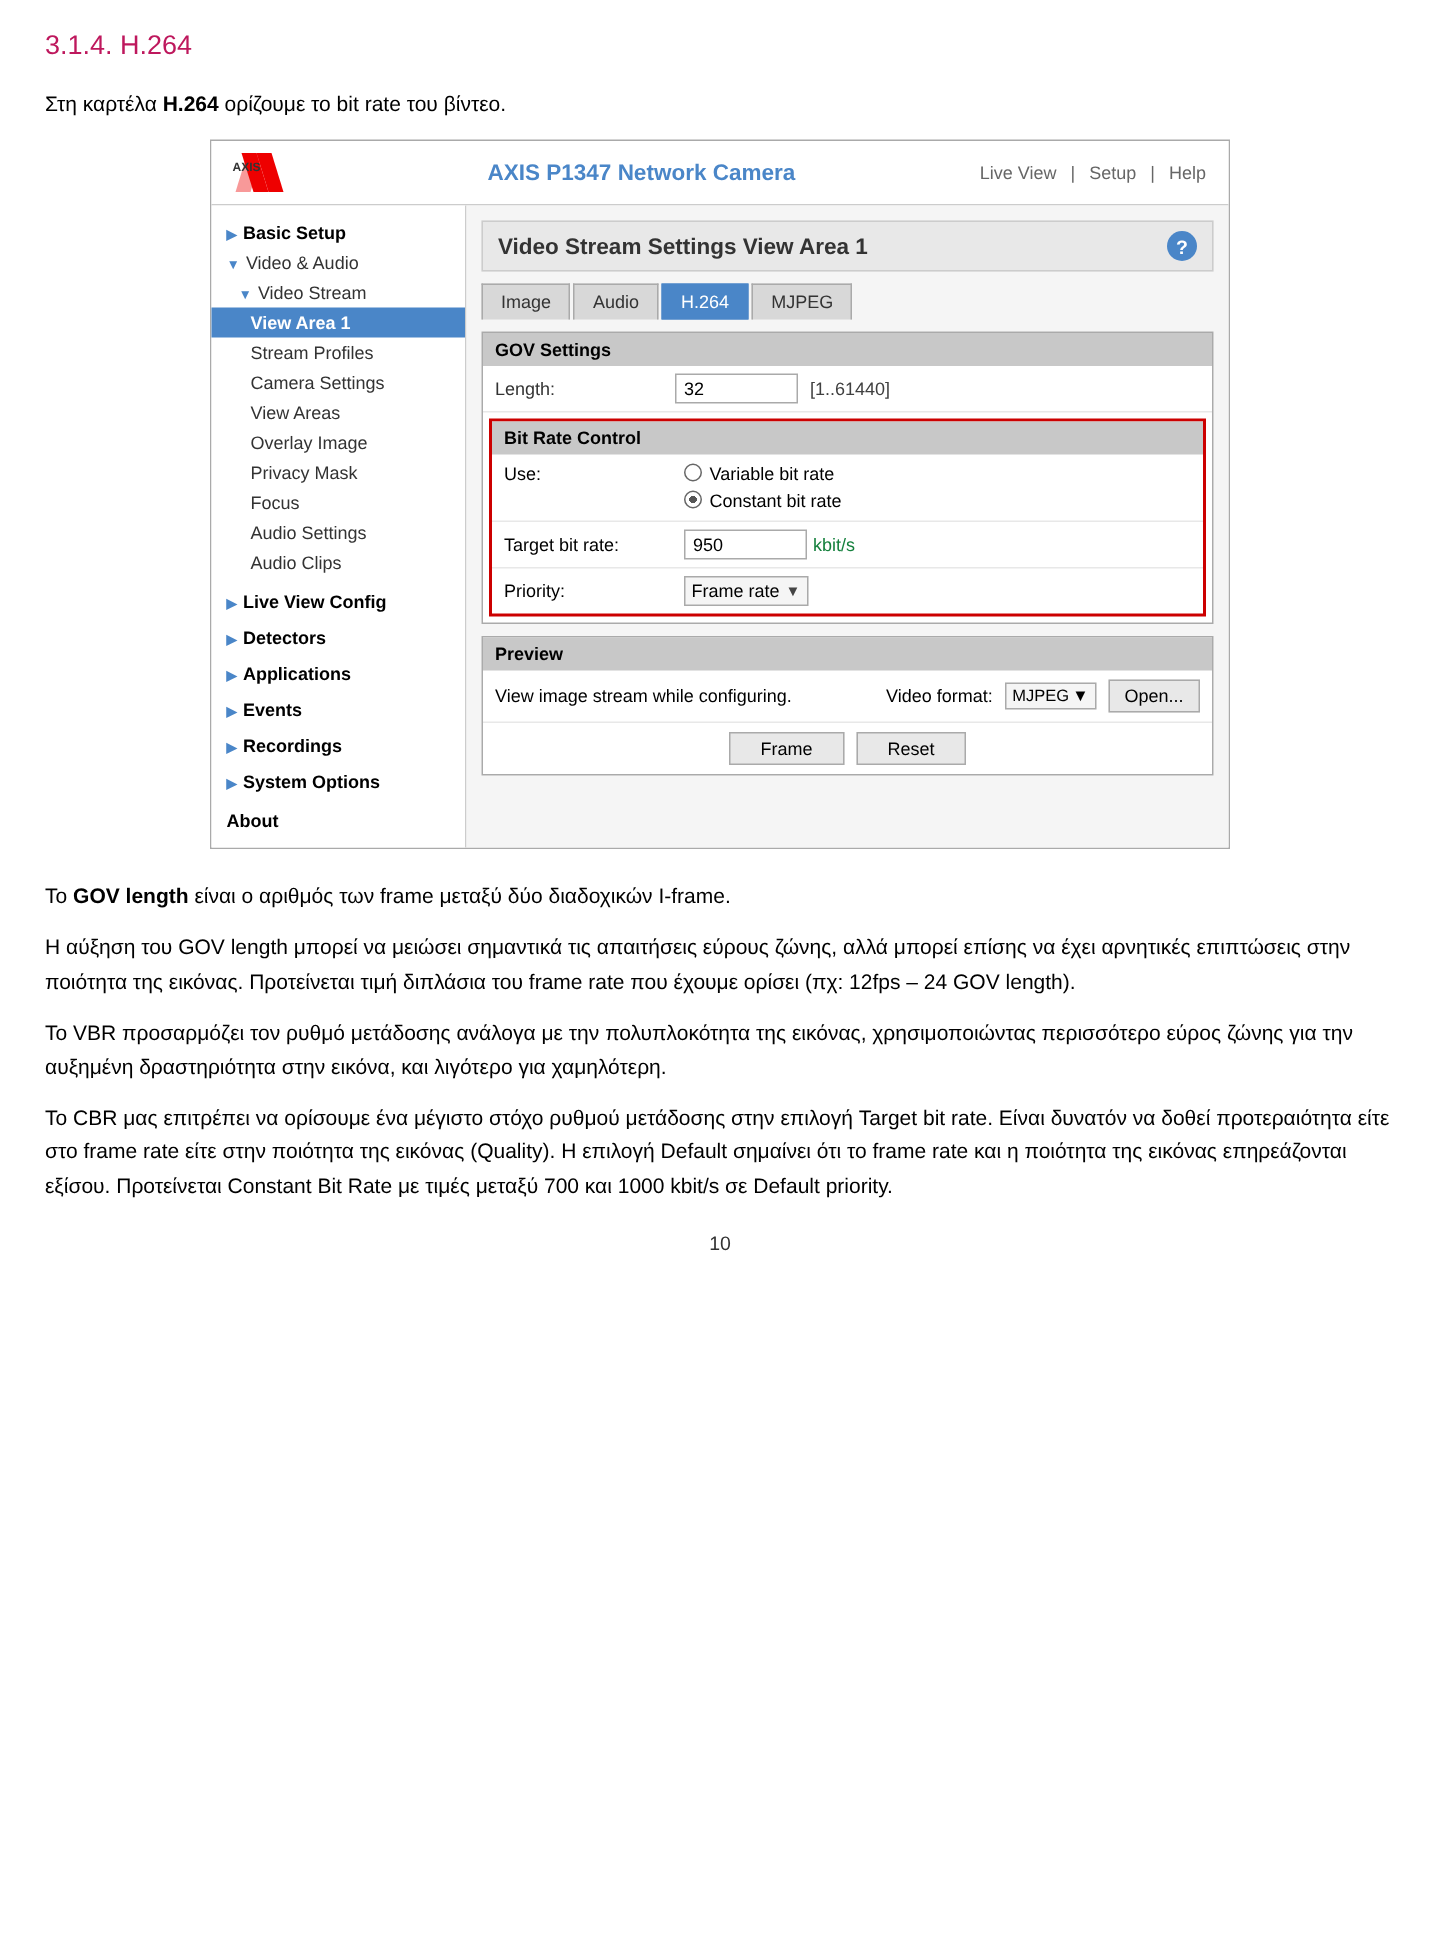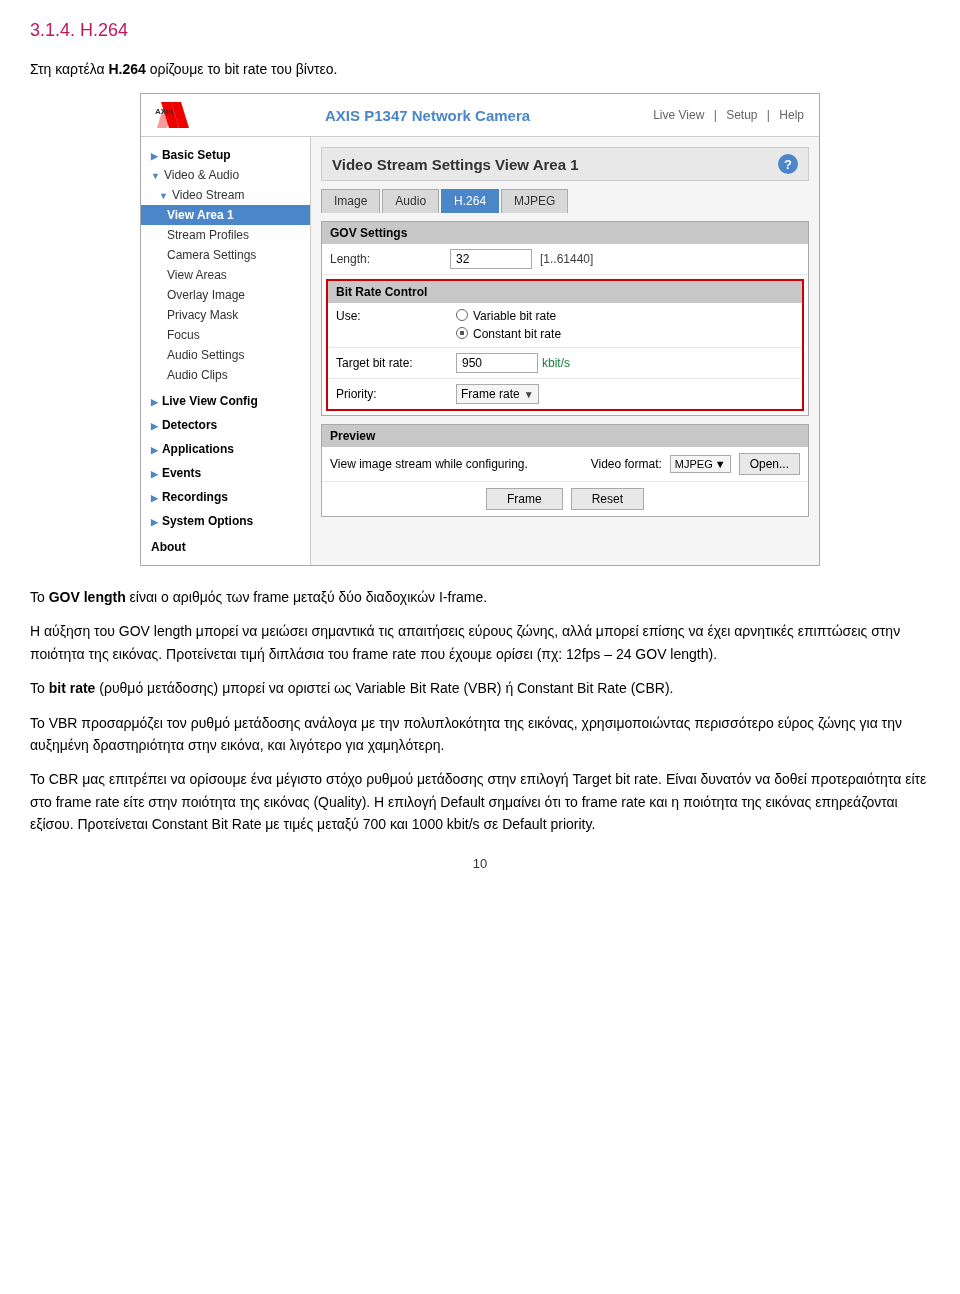--- a/index.html
+++ b/index.html
@@ -454,23 +454,20 @@
 </div>
 
 <div class="body-text">
   <p>
     Το <strong>GOV length</strong> είναι ο αριθμός των frame μεταξύ δύο διαδοχικών I-frame.
   </p>
   <p>
     Η αύξηση του GOV length μπορεί να μειώσει σημαντικά τις απαιτήσεις εύρους ζώνης, αλλά μπορεί επίσης να έχει αρνητικές επιπτώσεις στην ποιότητα της εικόνας. Προτείνεται τιμή διπλάσια του frame rate που έχουμε ορίσει (πχ: 12fps – 24 GOV length).
   </p>
   <p>
-    Το <strong>bit rate</strong> (ρυθμό μετάδοσης) μπορεί να οριστεί ως Variable Bit Rate (VBR) ή Constant Bit Rate (CBR).
-  </p>
-  <p>
     Το VBR προσαρμόζει τον ρυθμό μετάδοσης ανάλογα με την πολυπλοκότητα της εικόνας, χρησιμοποιώντας περισσότερο εύρος ζώνης για την αυξημένη δραστηριότητα στην εικόνα, και λιγότερο για χαμηλότερη.
   </p>
   <p>
     Το CBR μας επιτρέπει να ορίσουμε ένα μέγιστο στόχο ρυθμού μετάδοσης στην επιλογή Target bit rate. Είναι δυνατόν να δοθεί προτεραιότητα είτε στο frame rate είτε στην ποιότητα της εικόνας (Quality). Η επιλογή Default σημαίνει ότι το frame rate και η ποιότητα της εικόνας επηρεάζονται εξίσου. Προτείνεται Constant Bit Rate με τιμές μεταξύ 700 και 1000 kbit/s σε Default priority.
   </p>
 </div>
 
 <div class="page-number">10</div>
 
 </body></html>

